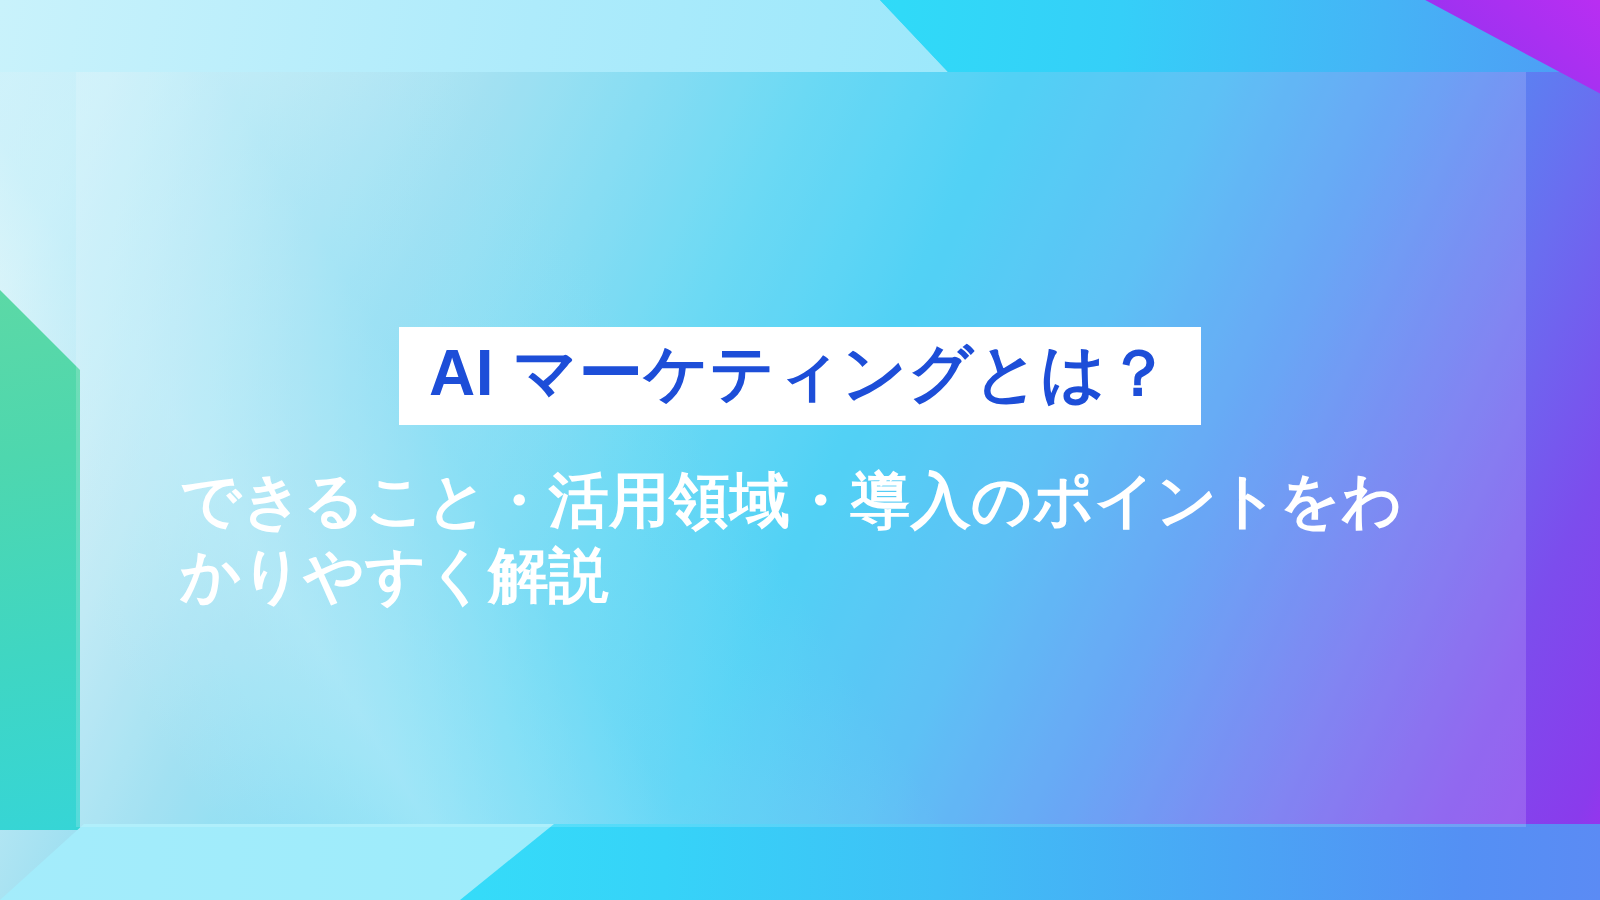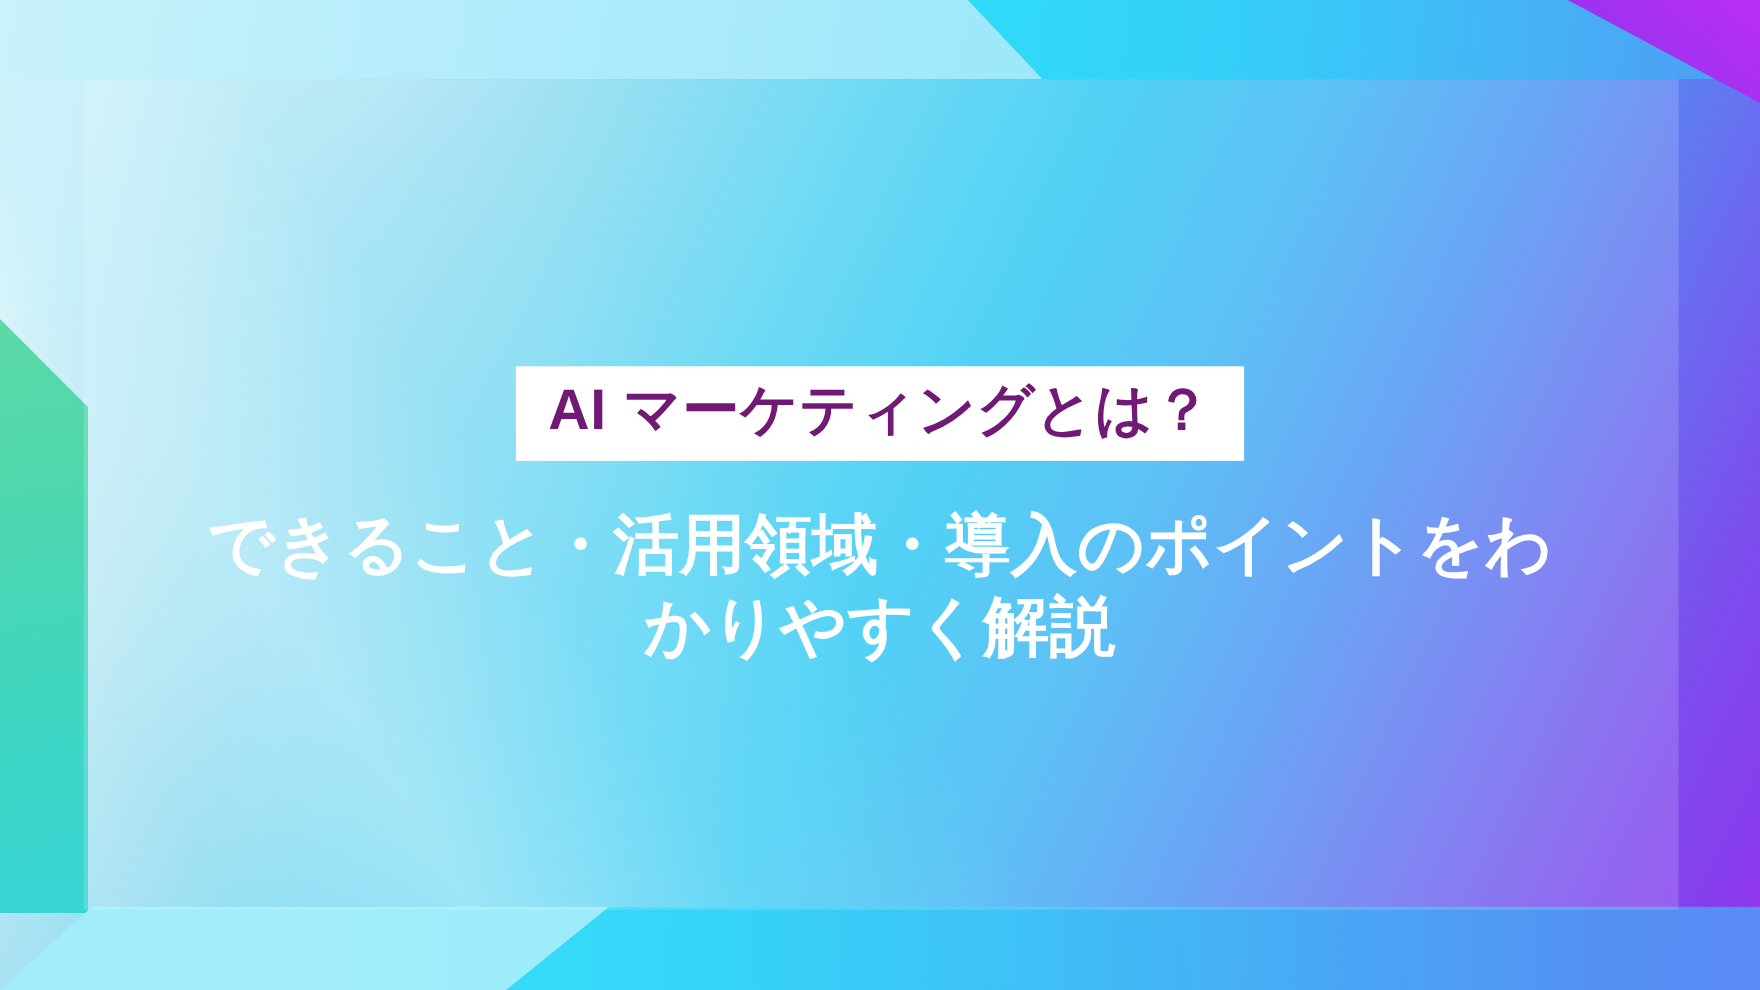--- a/index.html
+++ b/index.html
@@ -124,31 +124,30 @@
     padding-top:40px;
   }
 
   .title-box {
     background:#ffffff;
     padding:14px 30px 20px 30px;
     line-height:1.0;
   }
   .title-text {
     display:block;
-    color:#701a75;
-    font-size:52px;
+    color:#1d4ed8;
+    font-size:64px;
     font-weight:bold;
     letter-spacing:0.01em;
     white-space:nowrap;
   }
 
   .subtitle {
     margin-top:38px;
     width:1240px;
-    text-align:center;
     color:#ffffff;
     font-size:60px;
     font-weight:bold;
     line-height:1.25;
     letter-spacing:0.005em;
   }
 </style>
 </head>
 <body>
 

